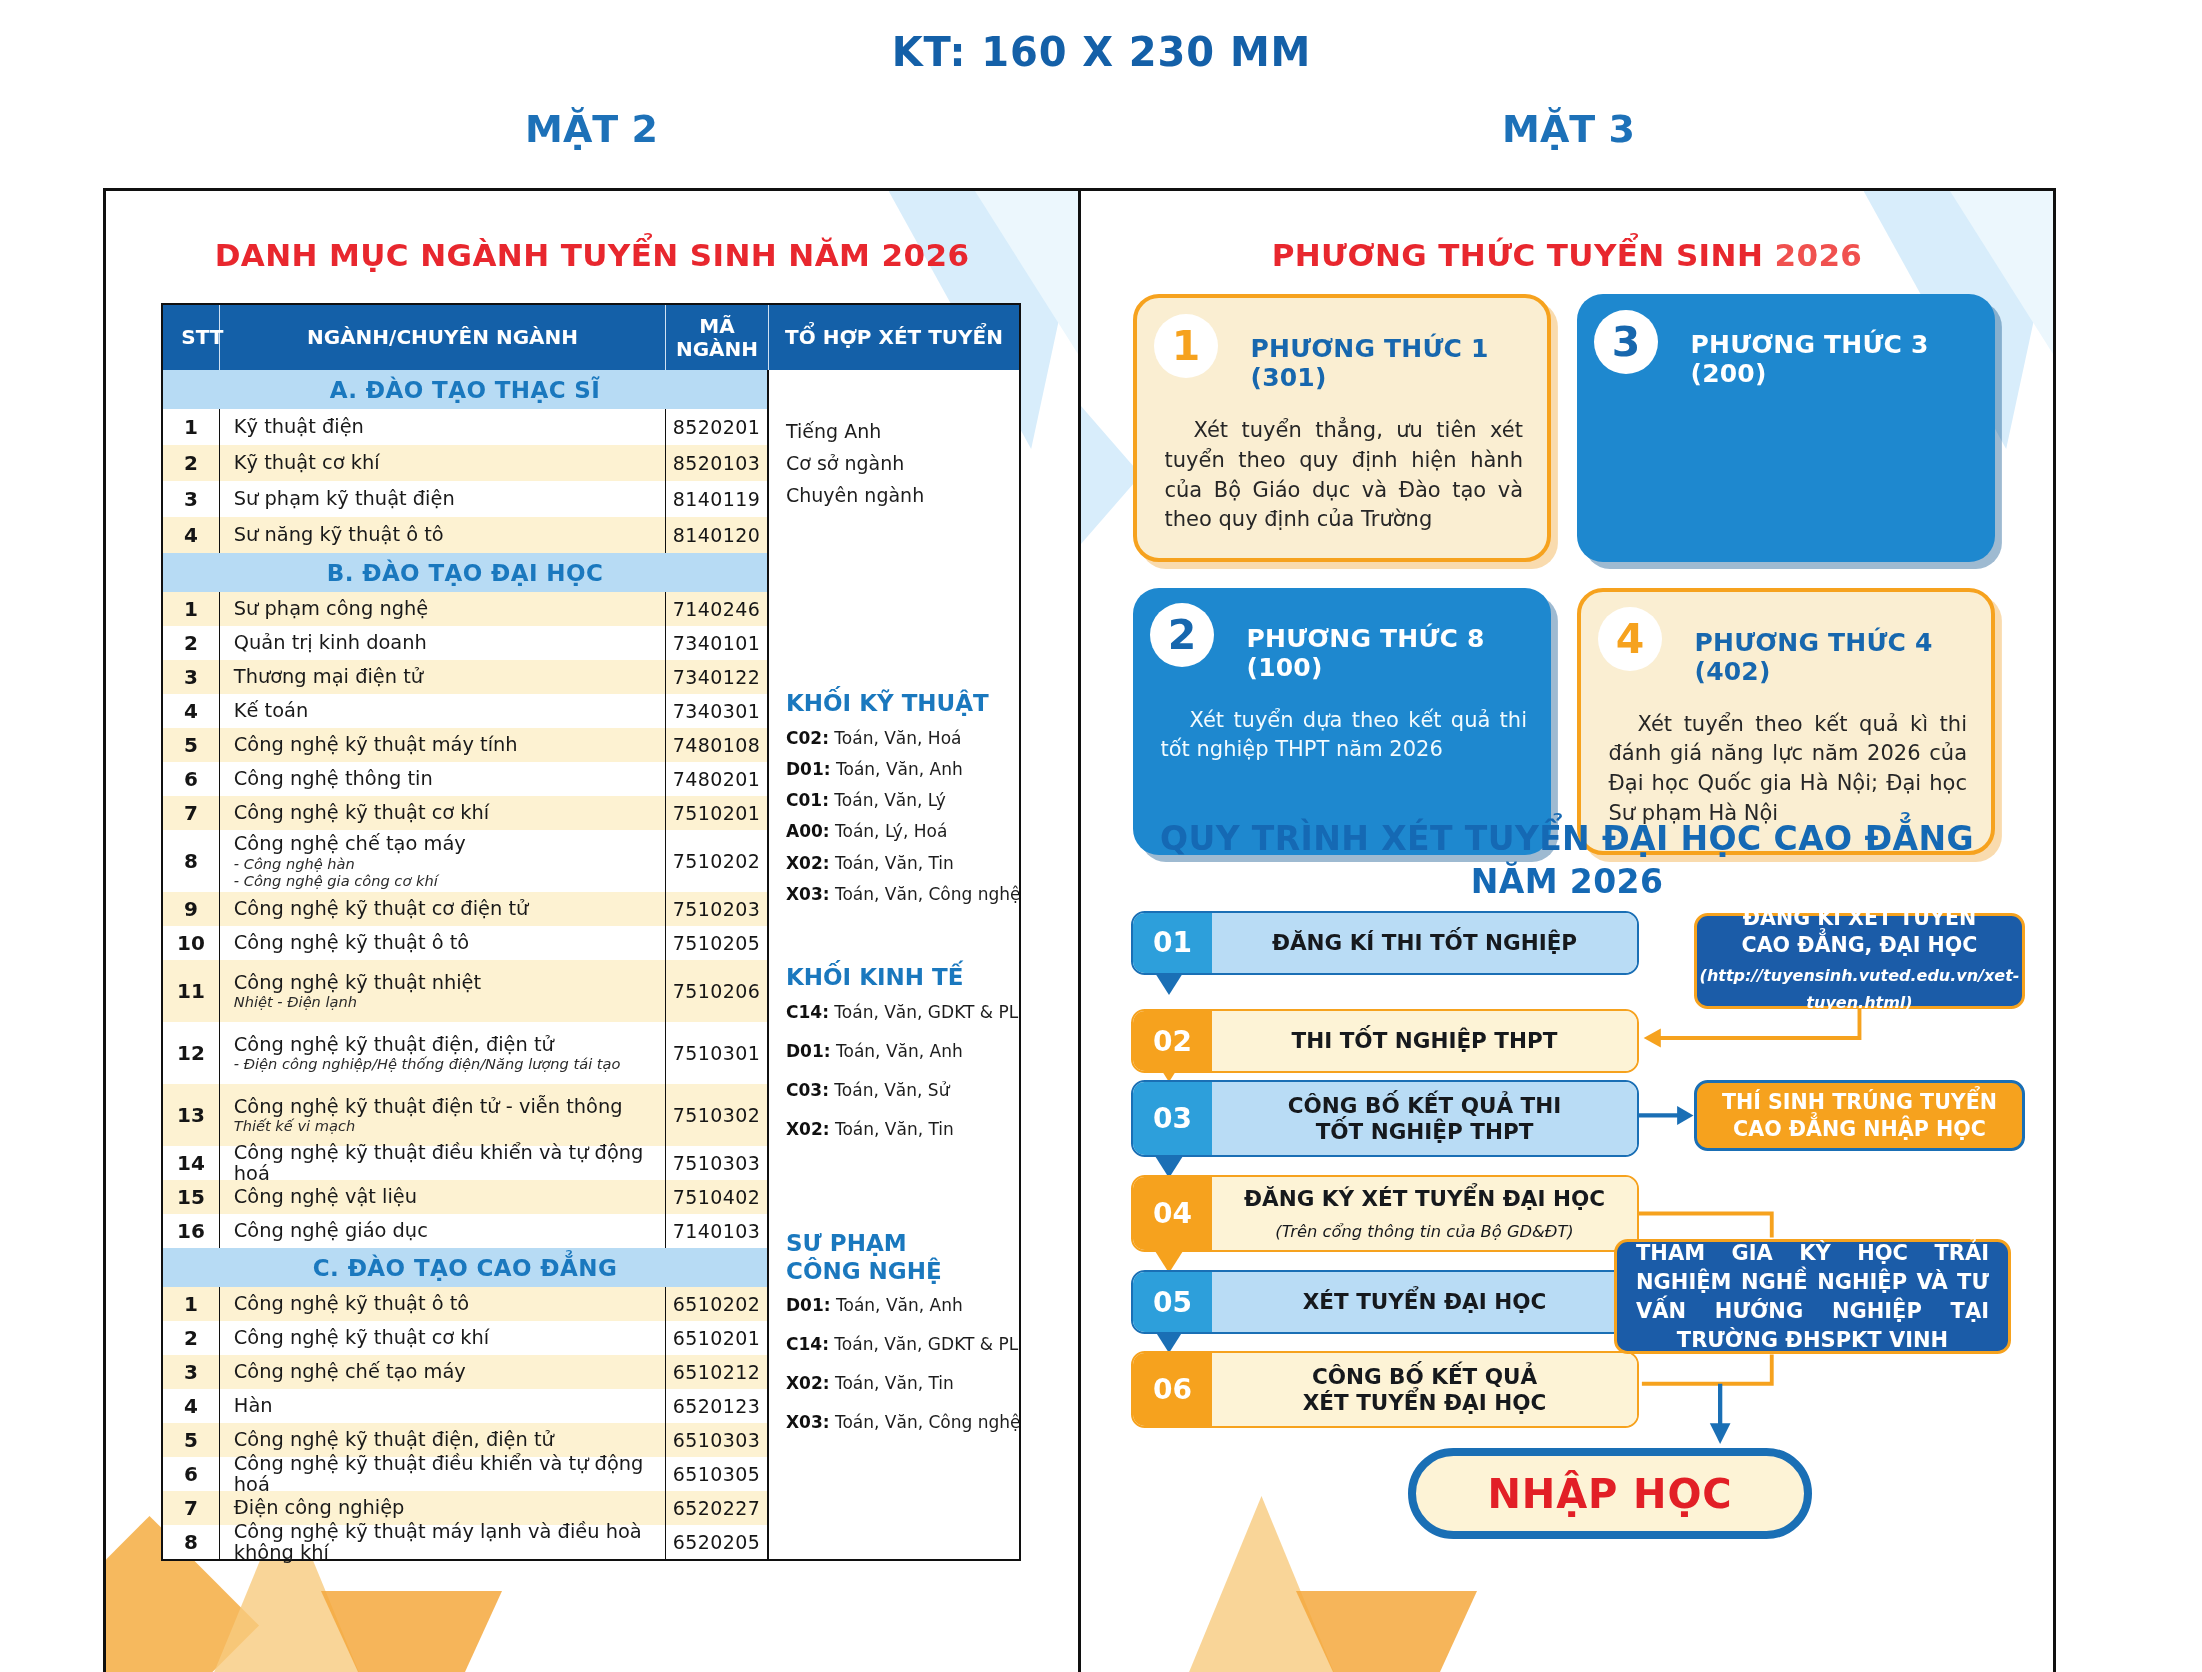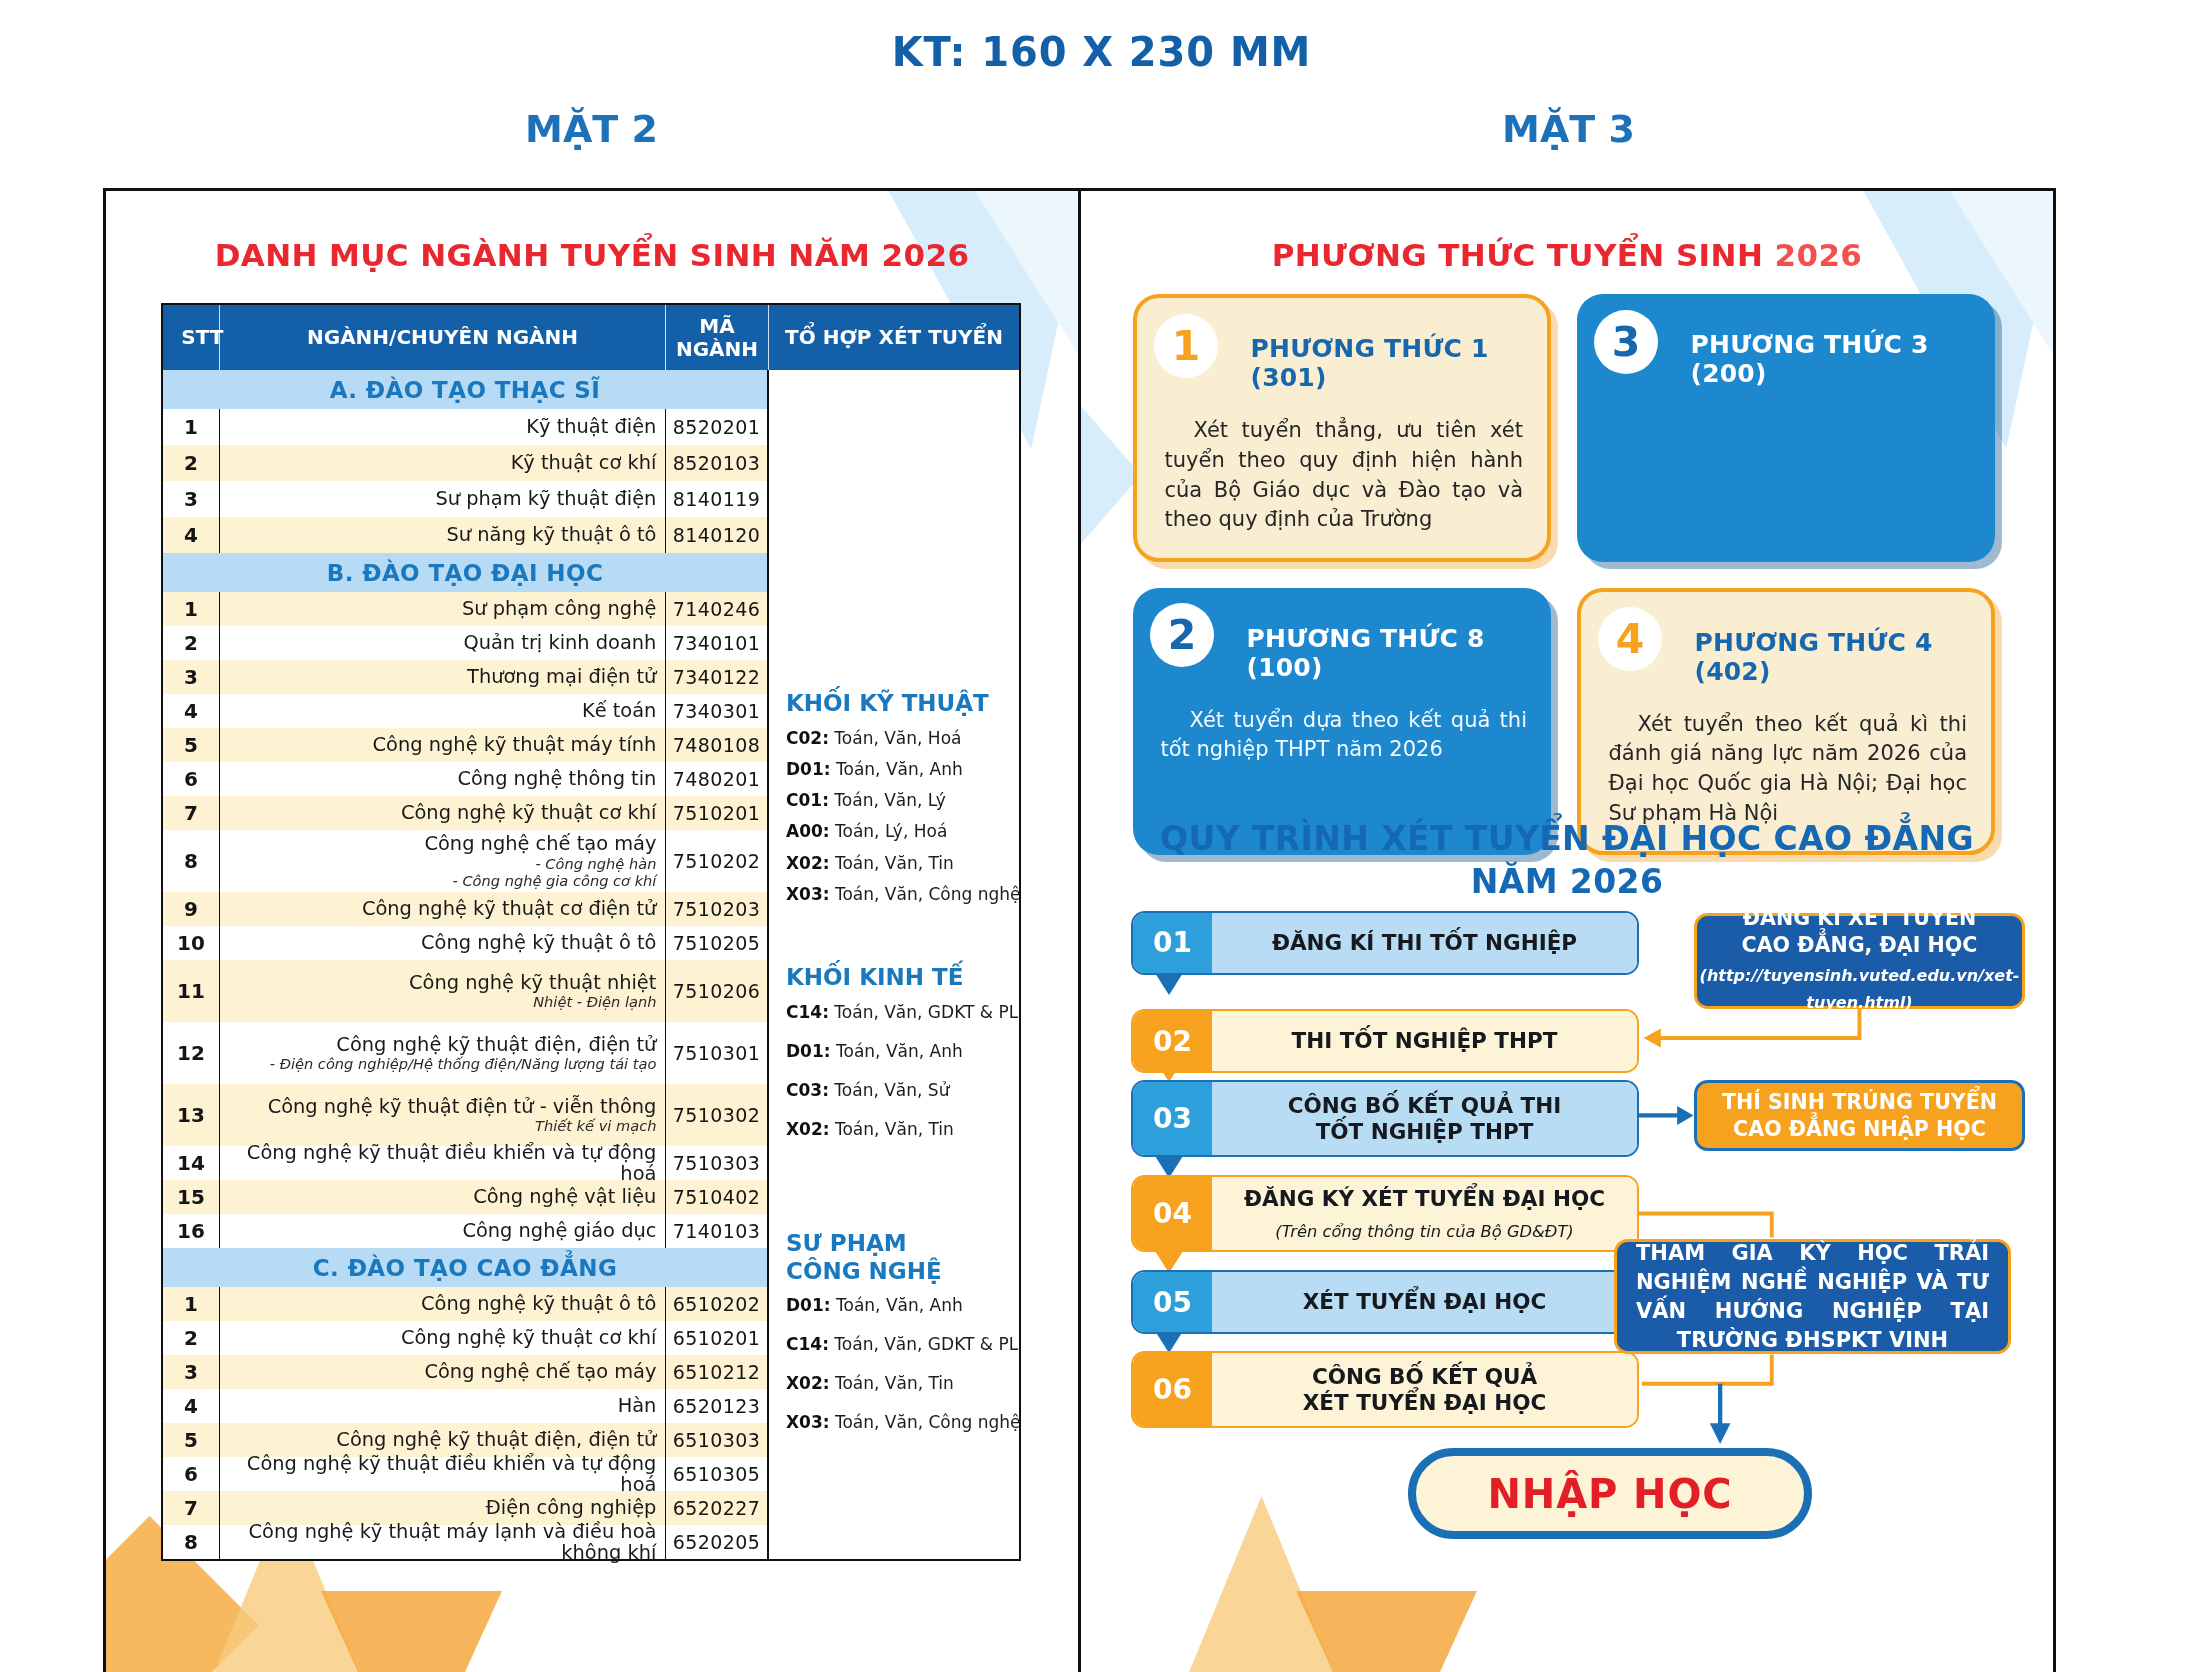--- a/index.html
+++ b/index.html
@@ -30,21 +30,21 @@
     font-size:31px; font-weight:800; color:#e8272e; letter-spacing:0.4px; }
   .year-accent { color:#f0514f; }
   .ts-table { position:absolute; z-index:2; left:55px; top:112px; width:860px;
     border:2.6px solid #101010; background:#fff; }
   .t-head { display:flex; background:#1460a8; color:#fff; font-weight:700; height:65px; }
   .th { display:flex; align-items:center; justify-content:center; text-align:center;
     border-right:1.7px solid #cfe1f2; font-size:20px; line-height:23px; padding:0 5.2px; }
   .th:last-child { border-right:none; }
   .w-stt { width:57px;padding-left:28px; } .w-name { width:446px; } .w-code { width:103px; } .w-combo { flex:1; }
   .t-body { display:flex; }
-  .cols { width:606px; border-right:2.6px solid #101010;text-align:right; }
+  .cols { width:606px; border-right:2.6px solid #101010; }
   .band { height:39px; background:#b7dbf4; color:#1a78be; font-weight:800; font-size:23px;
     display:flex; align-items:center; justify-content:center; letter-spacing:0.4px; }
   .trow { display:flex; }
   .trow.ra { height:36px; } .trow.r { height:34px; } .trow.rt { height:62px; }
   .trow.cream { background:#fdf2d2; }
   .cell-stt { width:57px; border-right:1.7px solid #101010; display:flex; align-items:center;
     justify-content:center; font-weight:600; font-size:20px; color:#151515; }
   .cell-name { width:446px; border-right:1.7px solid #101010; padding:0 8.6px 0 13.8px;
     display:flex; flex-direction:column; justify-content:center; font-size:19.4px; color:#191919; line-height:21.5px; }
   .cell-name .sub { font-size:14.6px; font-style:italic; color:#2a2a2a; line-height:17px; }
@@ -329,20 +329,25 @@
             </div>
             <div class="trow r">
               <div class="cell-stt">8</div>
               <div class="cell-name">
                 <div>Công nghệ kỹ thuật máy lạnh và điều hoà không khí</div>
               </div>
               <div class="cell-code">6520205</div>
             </div>
           </div>
         <div class="combo-col" id="combo-col">
+            <div class="cblock cb-a">
+              <div>Tiếng Anh</div>
+              <div>Cơ sở ngành</div>
+              <div>Chuyên ngành</div>
+            </div>
             <div class="cblock cb-kt">
               <div class="cb-title">
                 <div>KHỐI KỸ THUẬT</div>
               </div>
               <div class="centry"><span class="ccode">C02:</span><span> Toán, Văn, Hoá</span></div>
               <div class="centry"><span class="ccode">D01:</span><span> Toán, Văn, Anh</span></div>
               <div class="centry"><span class="ccode">C01:</span><span> Toán, Văn, Lý</span></div>
               <div class="centry"><span class="ccode">A00:</span><span> Toán, Lý, Hoá</span></div>
               <div class="centry"><span class="ccode">X02:</span><span> Toán, Văn, Tin</span></div>
               <div class="centry"><span class="ccode">X03:</span><span> Toán, Văn, Công nghệ</span></div>

